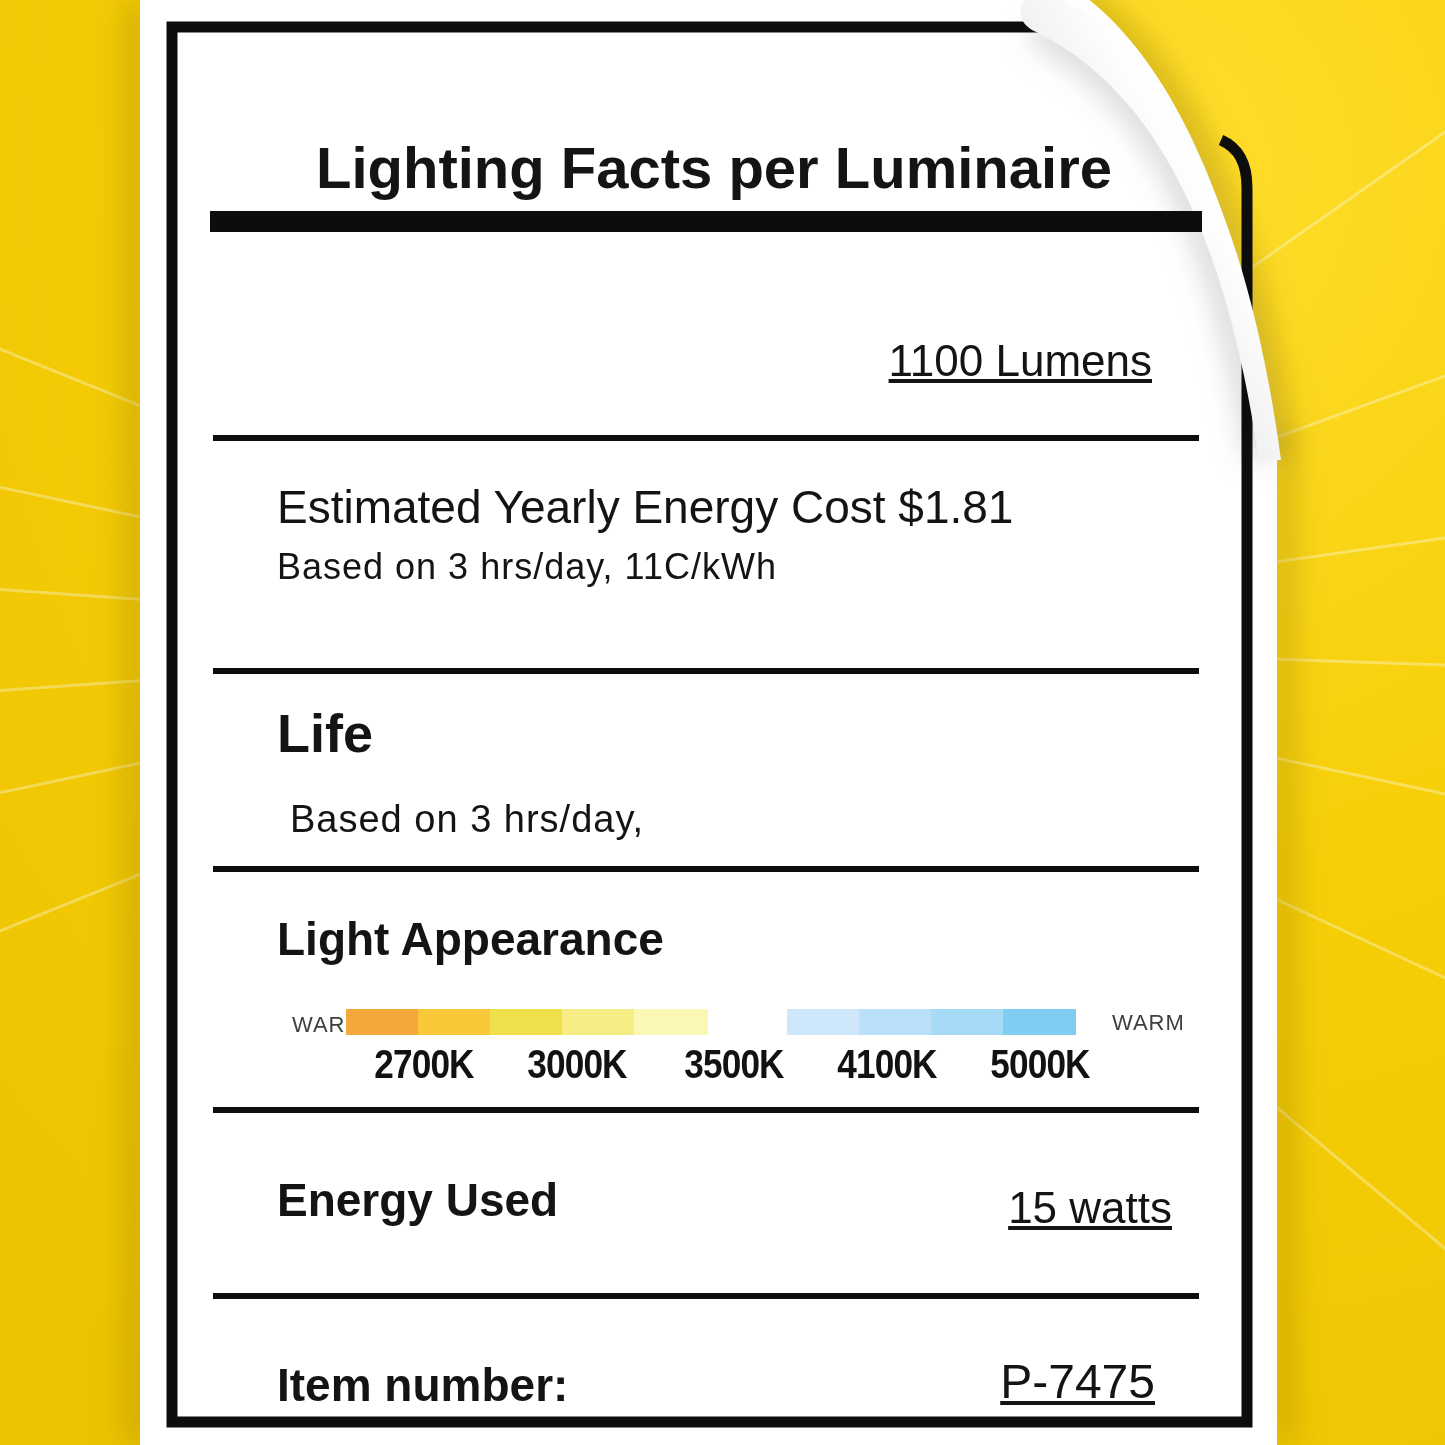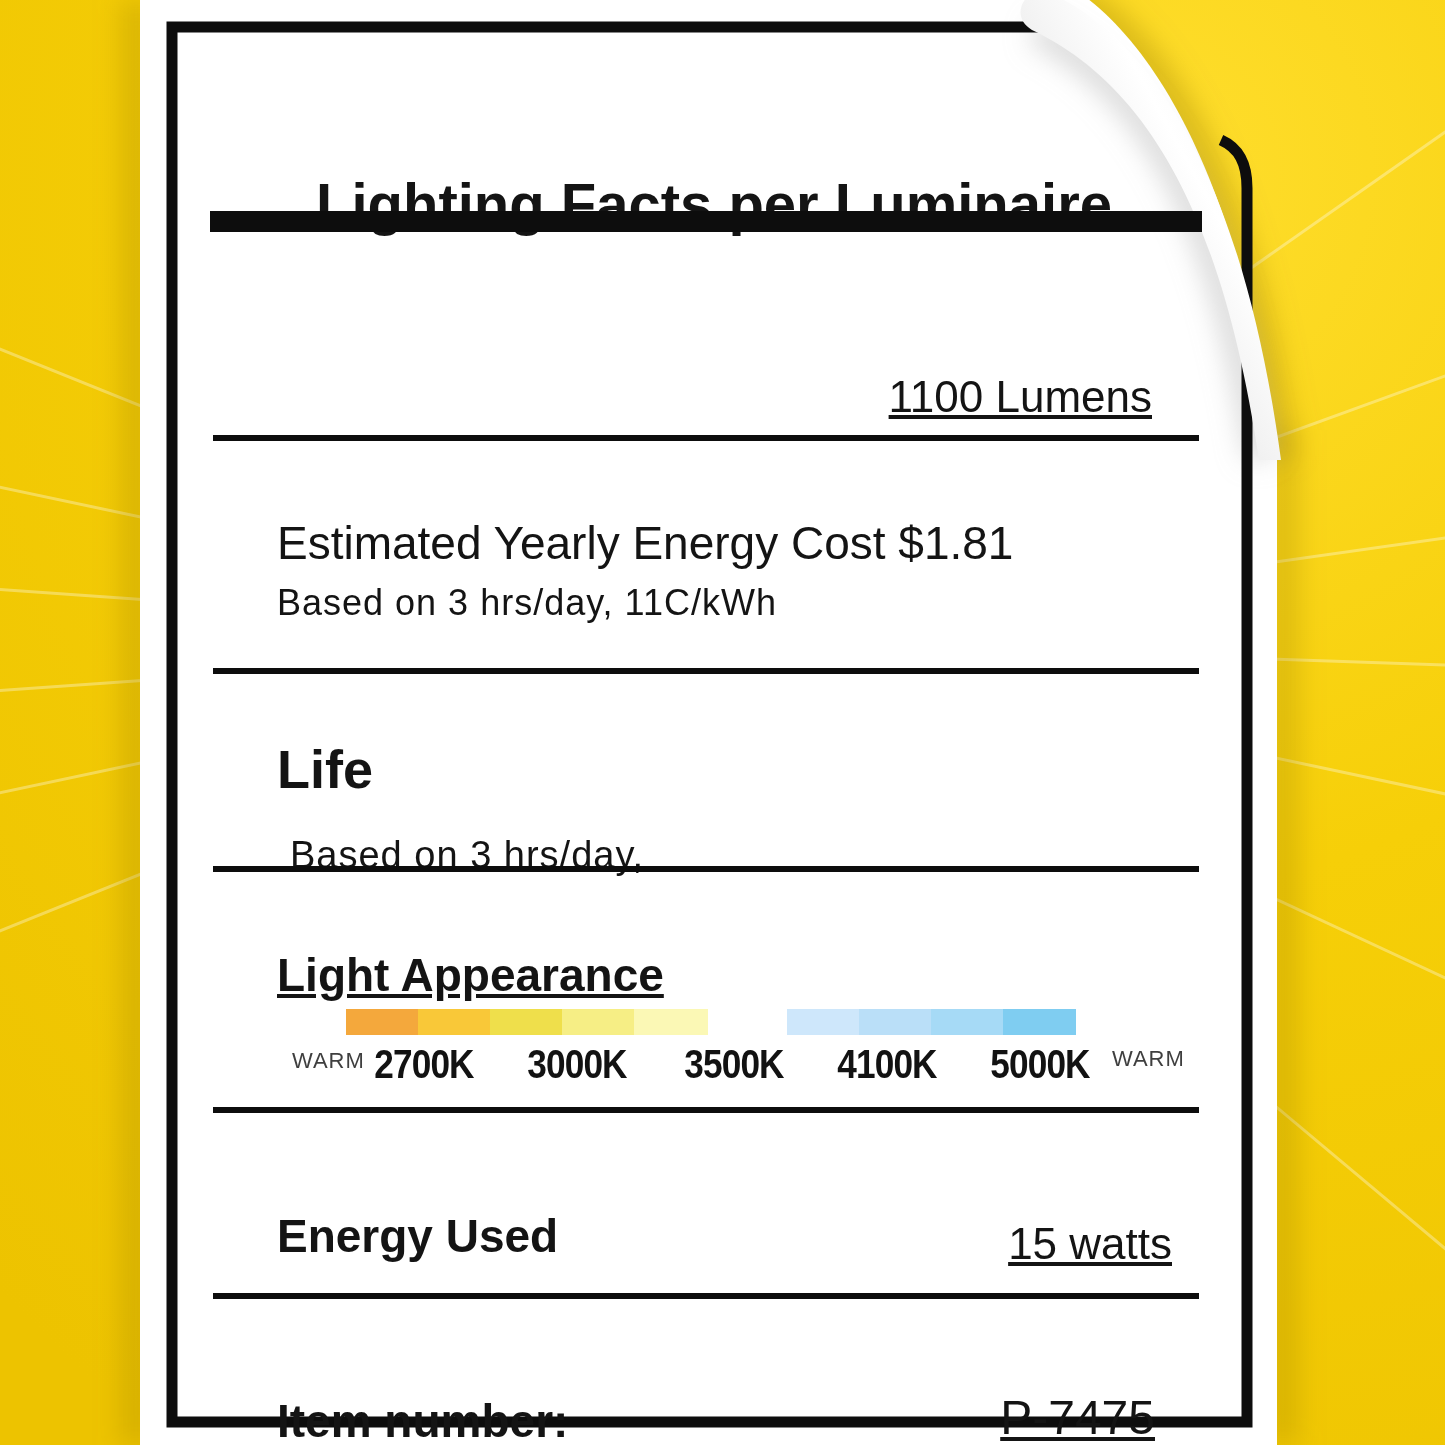--- a/index.html
+++ b/index.html
@@ -2,21 +2,21 @@
 <html><head>
 <meta charset="utf-8">
 <style>
   html,body{margin:0;padding:0;background:#e8c400;}
   .stage{
     position:relative;width:1445px;height:1445px;overflow:hidden;
     font-family:"Liberation Sans",sans-serif;color:#141414;
     background:#F3CB04;
   }
   .stage svg.bg{position:absolute;left:0;top:0;}
-  .abs{position:absolute;white-space:nowrap;margin-top:36px;}
+  .abs{position:absolute;white-space:nowrap;}
   .bar{position:absolute;background:#0d0d0d;}
   .sec-label{font-weight:700;}
   .val{font-weight:400;text-decoration:underline;}
   .light-line{font-weight:400;letter-spacing:1px;}
   .ticklab{position:absolute;top:1042px;font-size:40px;font-weight:700;
            transform:translateX(-50%) scaleX(0.88);letter-spacing:-1px;color:#121212;}
   .seg{position:absolute;top:1009px;height:26px;width:73px;}
   .warmcool{font-size:22px;color:#3f3f3f;letter-spacing:1px;font-weight:400;}
 </style>
 </head>
@@ -86,21 +86,21 @@
   <div class="abs" style="left:277px;top:480px;font-size:46px;font-weight:400;">Estimated Yearly Energy Cost $1.81</div>
   <div class="abs light-line" style="left:277px;top:546px;font-size:36px;">Based on 3 hrs/day, 11C/kWh</div>
 
   <div class="bar" style="left:213px;top:668px;width:986px;height:6px;"></div>
 
   <div class="abs sec-label" style="left:277px;top:702px;font-size:54px;">Life</div>
   <div class="abs light-line" style="left:290px;top:798px;font-size:38px;">Based on 3 hrs/day,</div>
 
   <div class="bar" style="left:213px;top:866px;width:986px;height:6px;"></div>
 
-  <div class="abs sec-label" style="left:277px;top:912px;font-size:46px;text-decoration:underline;">Light Appearance</div>
+  <div class="abs sec-label" style="left:277px;top:912px;font-size:46px;">Light Appearance</div>
 
   <div class="abs warmcool" style="left:292px;top:1012px;">WARM</div>
   <div class="abs warmcool" style="left:1112px;top:1010px;">WARM</div>
 
   <span class="seg" style="left: 346px; background: rgb(244, 168, 60);"></span>
   <span class="seg" style="left: 418px; background: rgb(249, 200, 56);"></span>
   <span class="seg" style="left: 490px; background: rgb(239, 223, 75);"></span>
   <span class="seg" style="left: 562px; background: rgb(246, 238, 133);"></span>
   <span class="seg" style="left: 634px; width: 74px; background: rgb(251, 248, 181);"></span>
 

